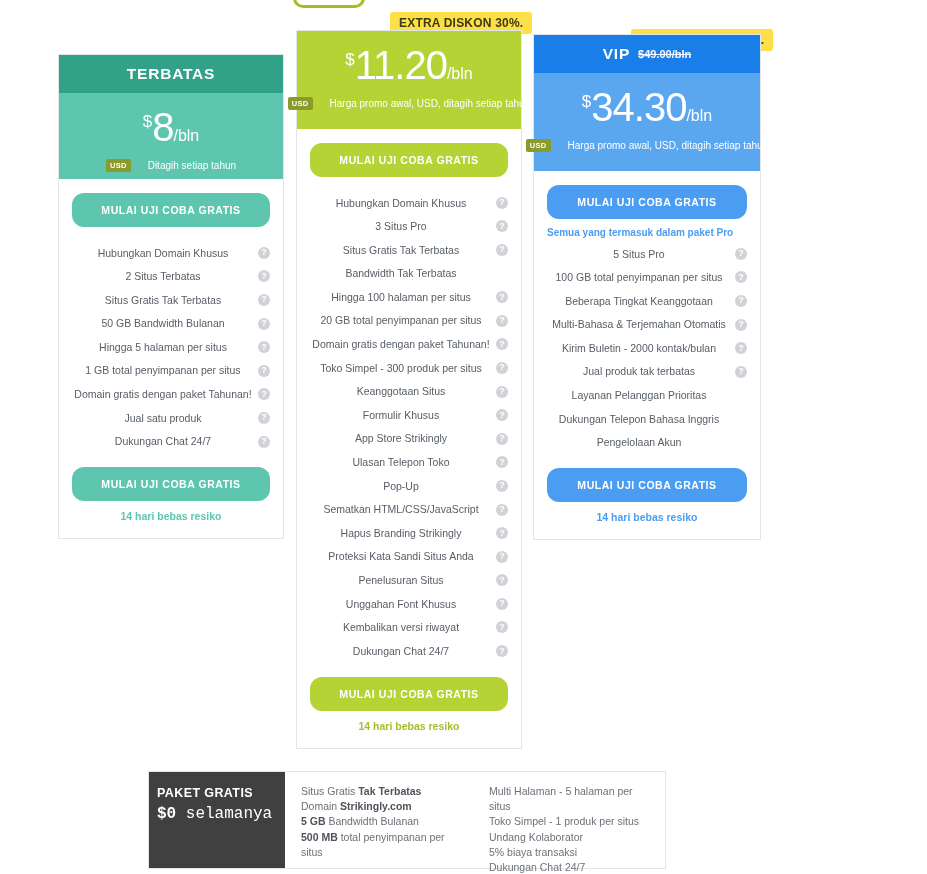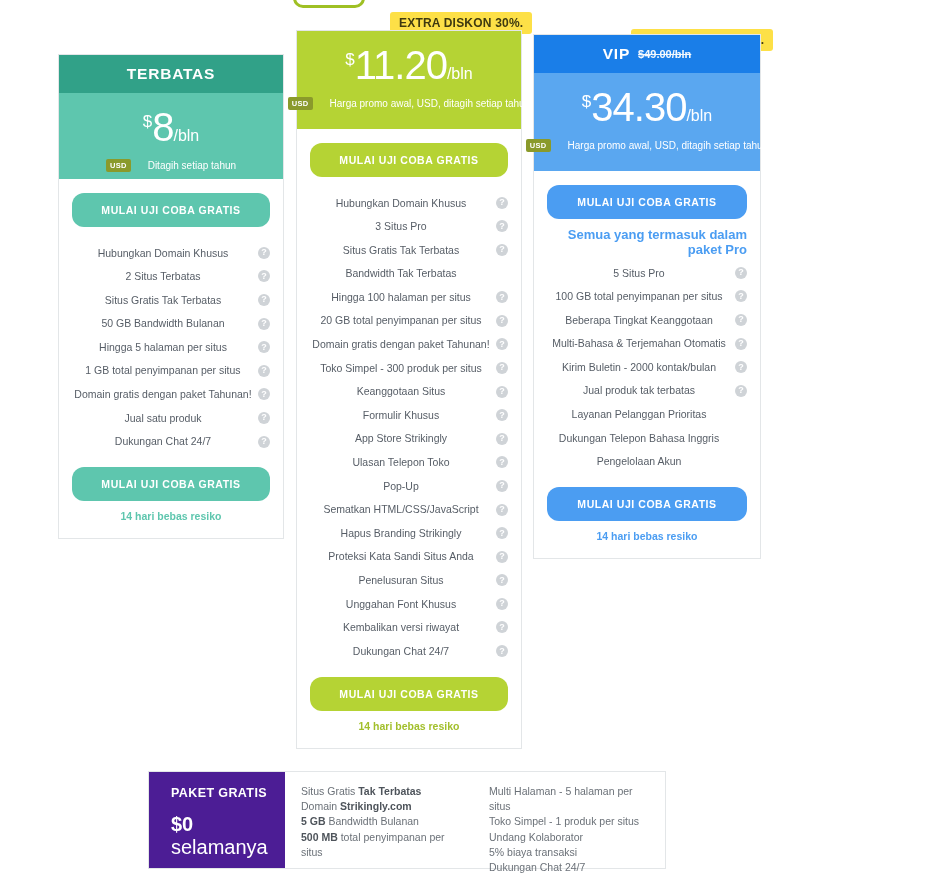--- a/index.html
+++ b/index.html
@@ -104,22 +104,22 @@
   .risk-link {
     display: block; text-align: center;
     font-size: 10.5px; font-weight: bold;
     margin-top: 9px; cursor: pointer;
   }
   .risk-terbatas { color: #5ec6ae; }
   .risk-pro      { color: #a2bf2b; }
   .risk-vip      { color: #4b9df2; }
 
   .incl-line {
-    text-align: right;
-    font-size: 13px; font-weight: bold;
+    text-align: left;
+    font-size: 10px; font-weight: bold;
     color: #4b9df2;
     margin: 8px 0 4px;
   }
 
   
   .feat-list { margin-top: 14px; }
   .feat {
     position: relative;
     min-height: 23.6px;
     display: flex; align-items: center; justify-content: center;
@@ -140,25 +140,25 @@
   
   .free-strip {
     position: absolute;
     left: 148px; top: 771px;
     width: 518px; height: 98px;
     display: flex;
     border: 1px solid #e3e6e8;
     background: #ffffff;
   }
   .free-left {
-    width: 160px; background: #4c1d95; color: #ffffff;
-    padding: 14px 0 0 22px;
+    width: 160px; background: #404040; color: #ffffff;
+    padding: 14px 0 0 8px;
   }
   .free-title { font-size: 12.5px; font-weight: bold; letter-spacing: .4px; }
-  .free-price { font-size: 20px; margin-top: 13px; }
+  .free-price { font-size: 16px; margin-top: 5px; font-family: Liberation Mono, monospace; }
   .free-price b { font-weight: bold; }
   .free-price span { font-weight: normal; }
   .free-cols { flex: 1; display: flex; padding: 12px 10px 0 16px; gap: 22px; }
   .free-col { font-size: 10.5px; line-height: 1.45; color: #6b7178; width: 166px; }
   .free-col b { color: #4e545b; }
 </style>
 </head>
 <body>
 
 <div class="popular-tab"></div>

